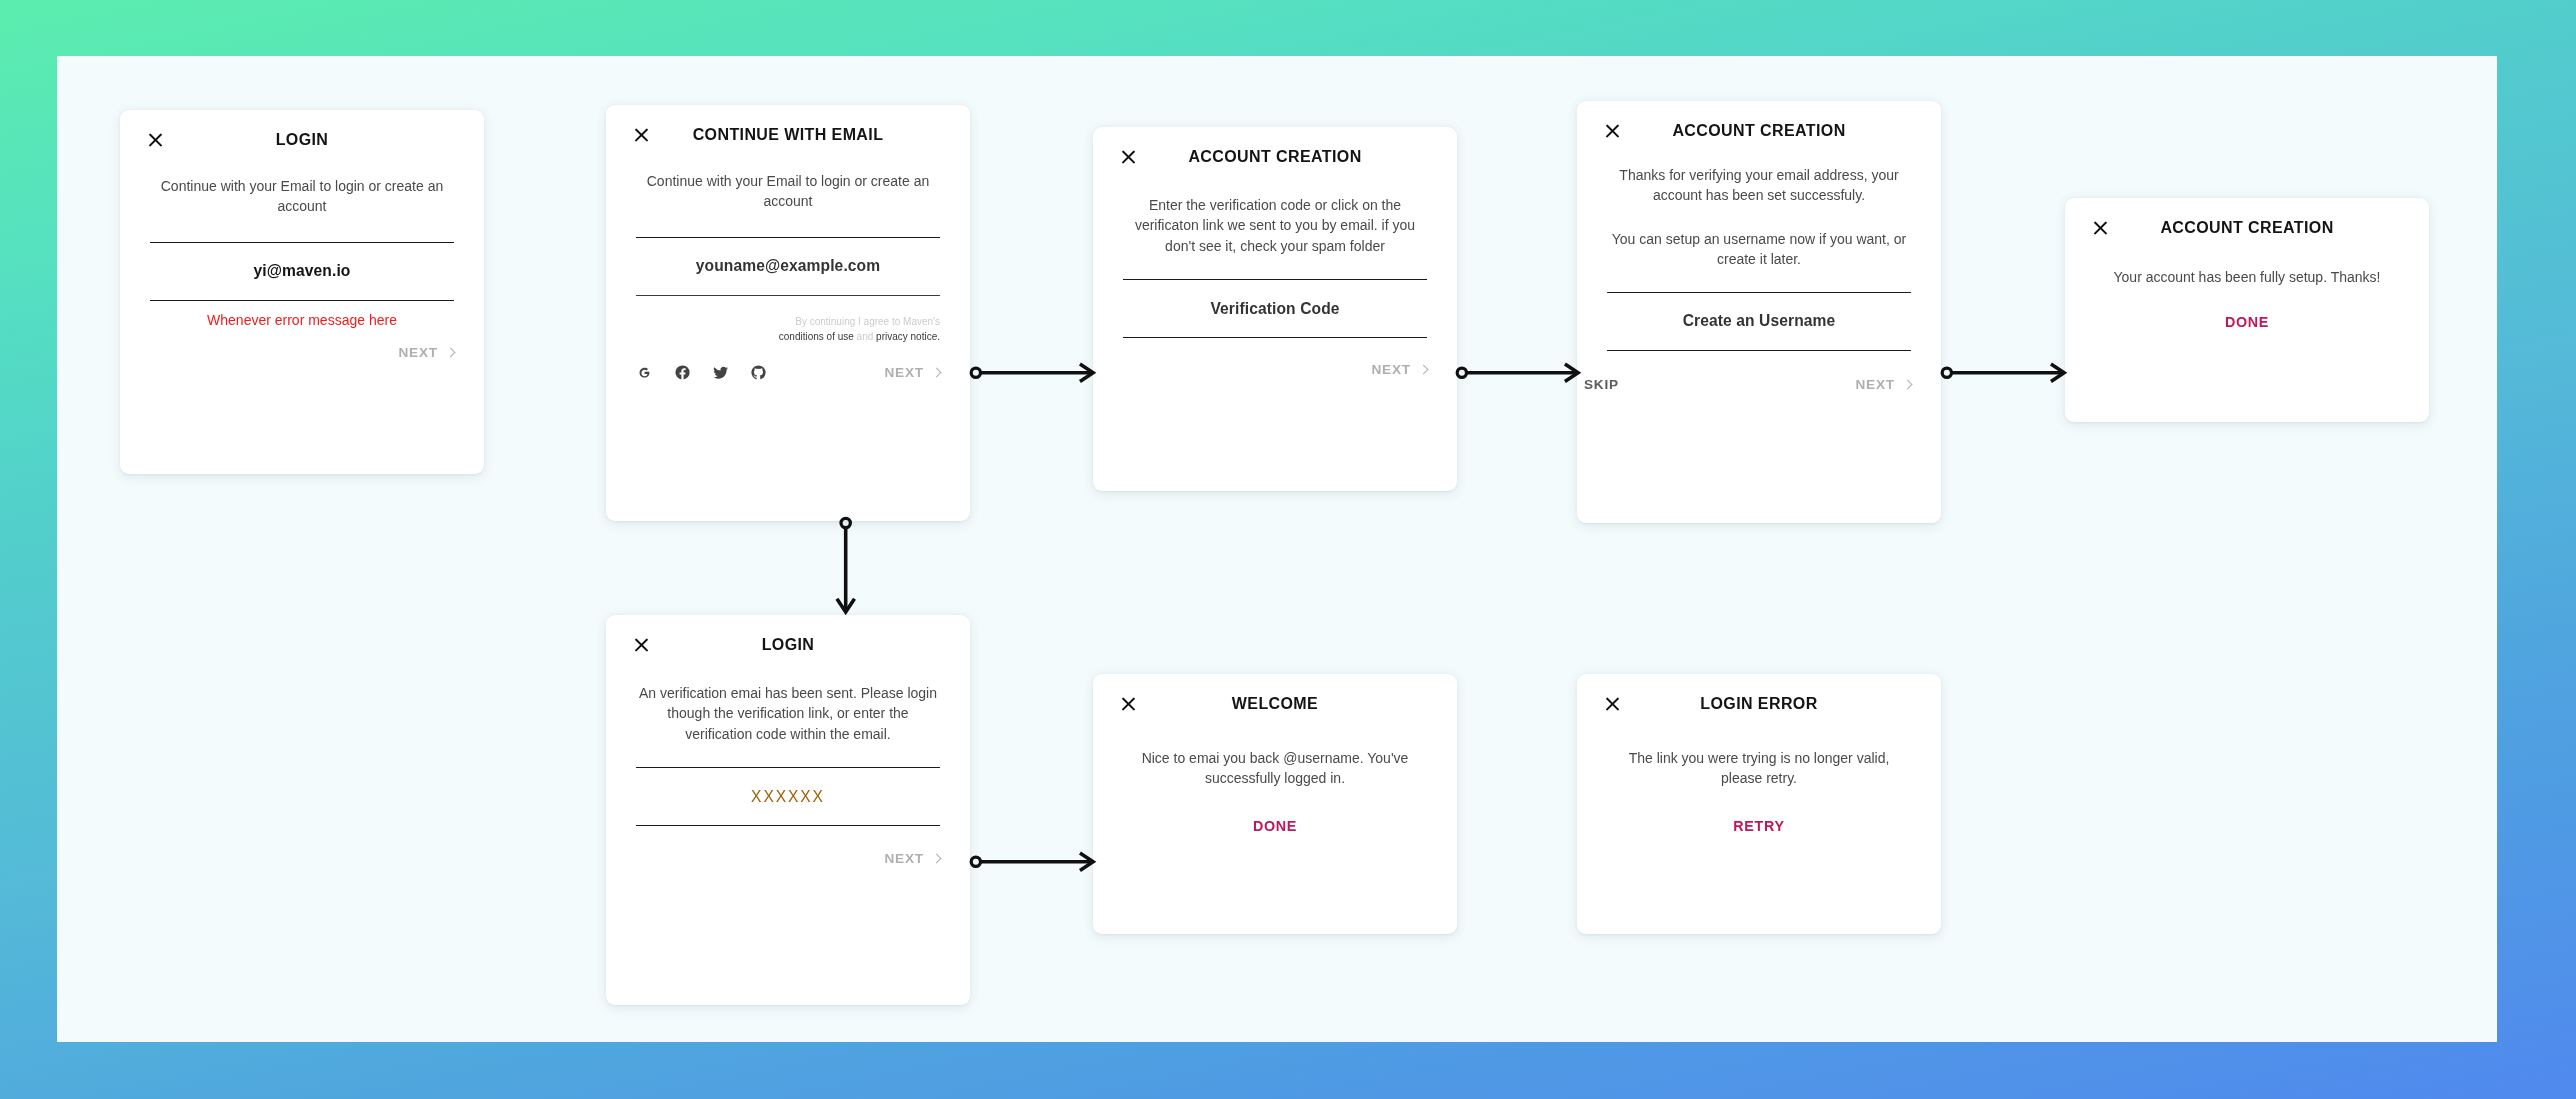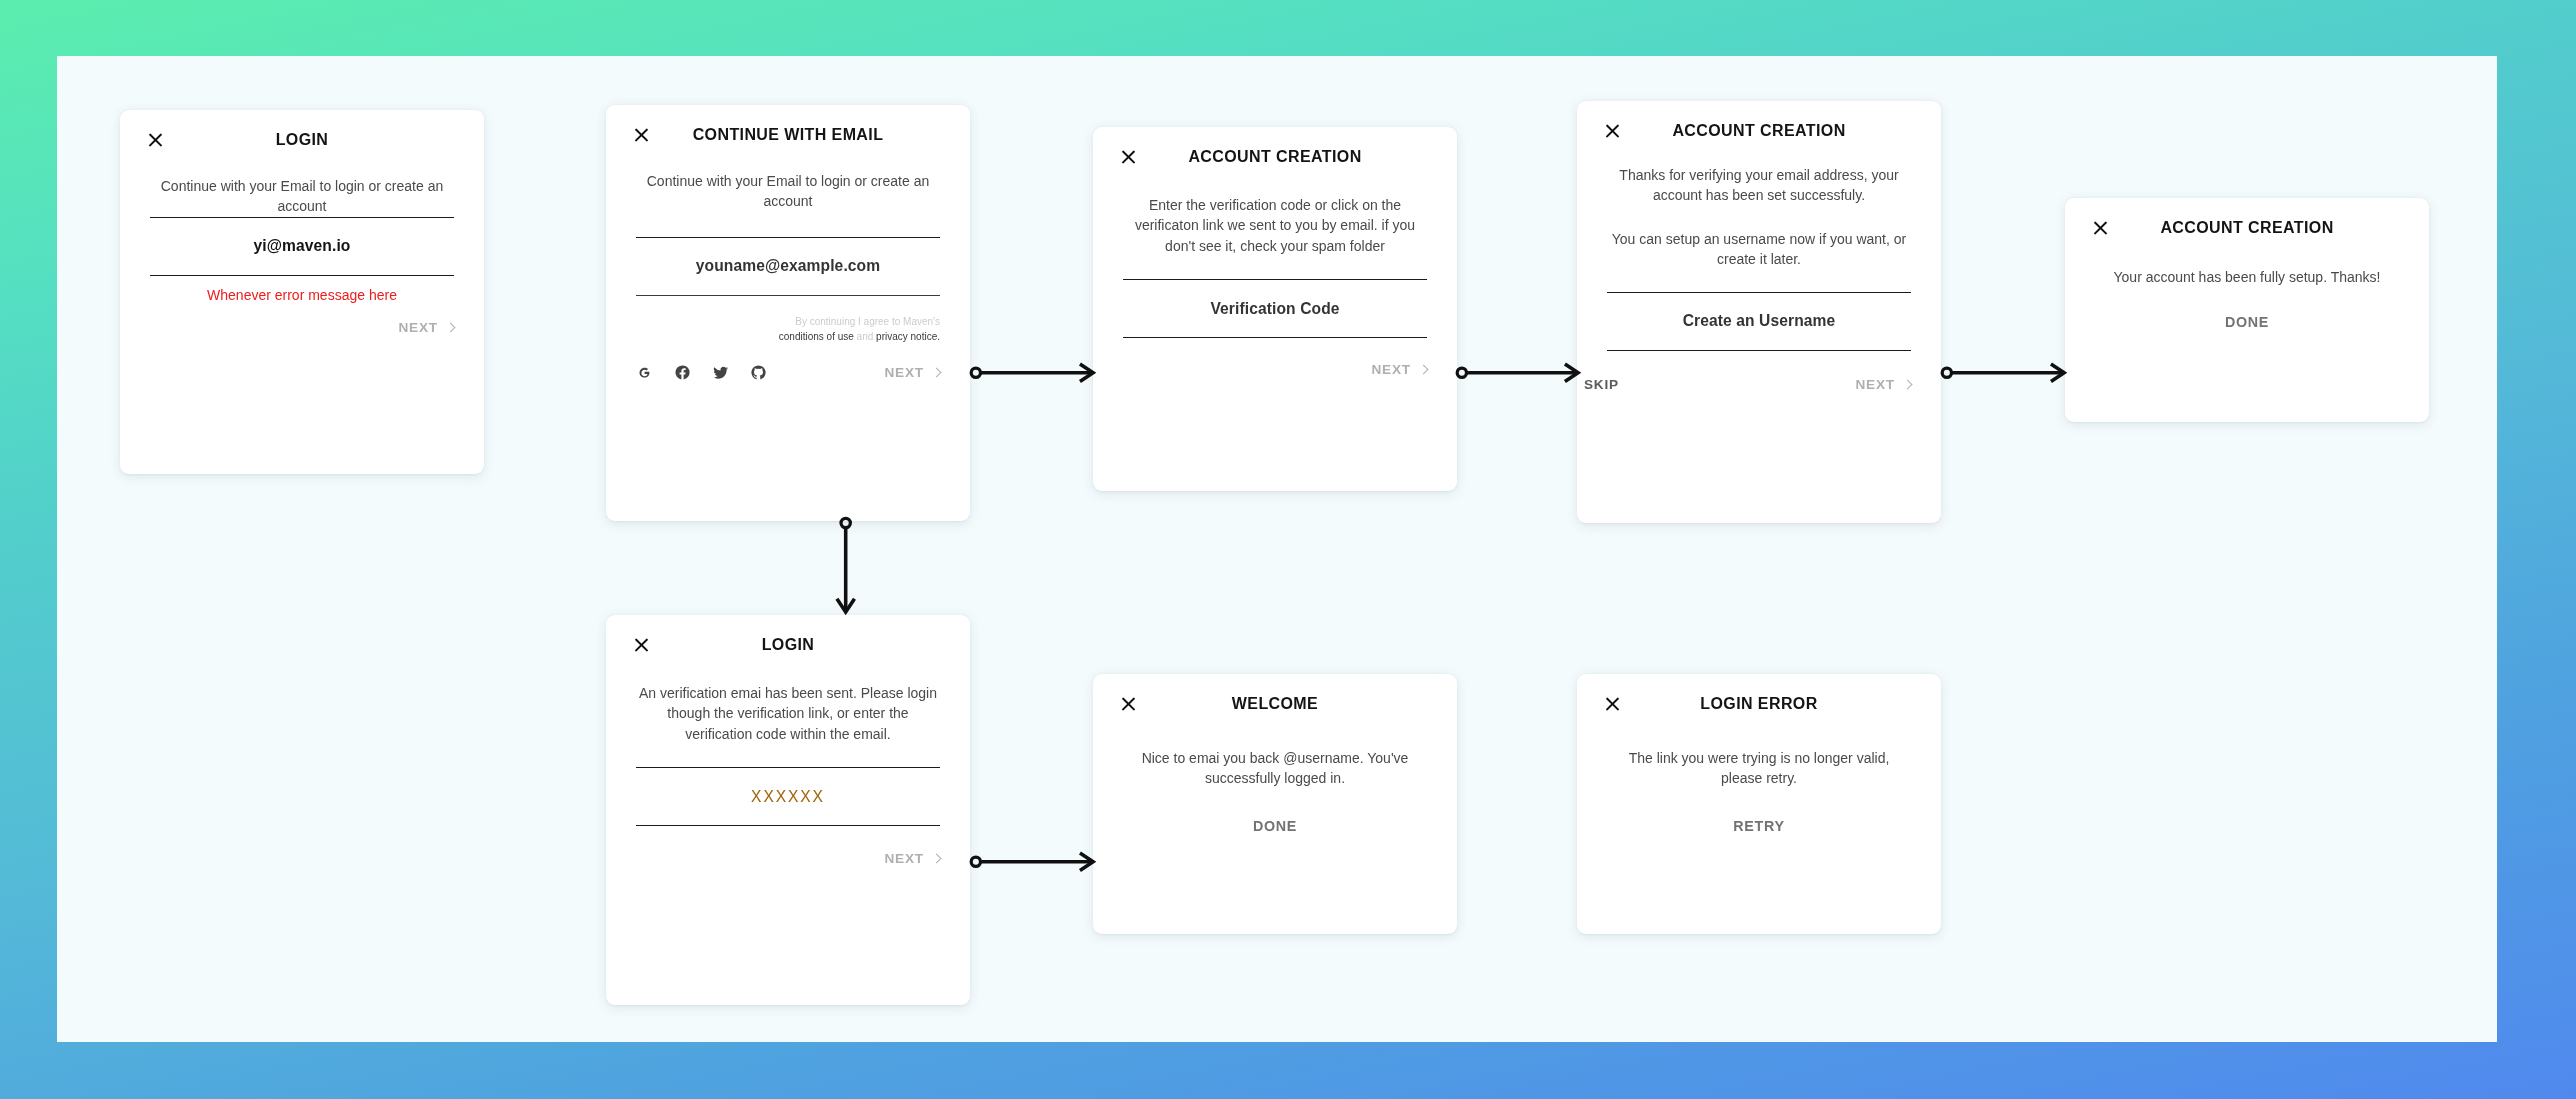--- a/index.html
+++ b/index.html
@@ -154,21 +154,21 @@
     color: #5C5C5C;
     cursor: pointer;
     user-select: none;
   }
   .solid-btn {
     display: block;
     text-align: center;
     font-size: 14.3px;
     font-weight: 700;
     letter-spacing: 0.7px;
-    color: #737373;
+    color: #be185d;
     cursor: pointer;
     user-select: none;
   }
 
   
   .legal {
     text-align: right;
     font-size: 10px;
     line-height: 1.55;
     color: #C9CCCF;
@@ -199,21 +199,21 @@
 
 <div id="canvas">
 
   <div class="card" style="left:63px; top:54px; width:364px; height:364px;">
     <div class="card-head">
       <div class="close-icon"></div>
       <div class="card-title">LOGIN</div>
     </div>
     <div class="card-body" style="margin-top:36px;">
       <div class="blurb">Continue with your Email to login or create an account</div>
-      <div class="field" style="text-align:center;">
+      <div class="field" style="margin-top:25px;text-align:center;">
         <span class="field-value">yi@maven.io</span>
       </div>
       <div class="error-msg">Whenever error message here</div>
     </div>
     <div class="card-foot" style="margin-top:17px;">
       <div class="spacer"></div>
       <div class="next-btn">
         <span>NEXT</span>
         <span class="chev"></span>
       </div>

